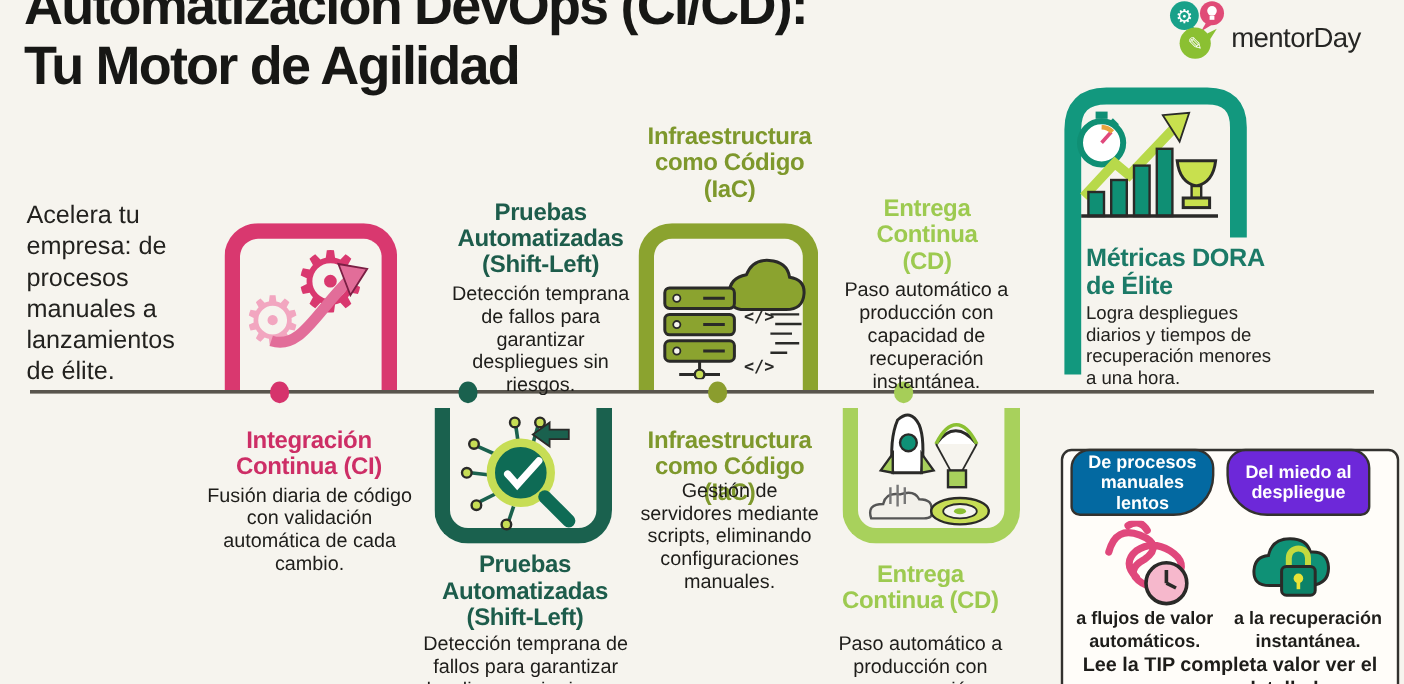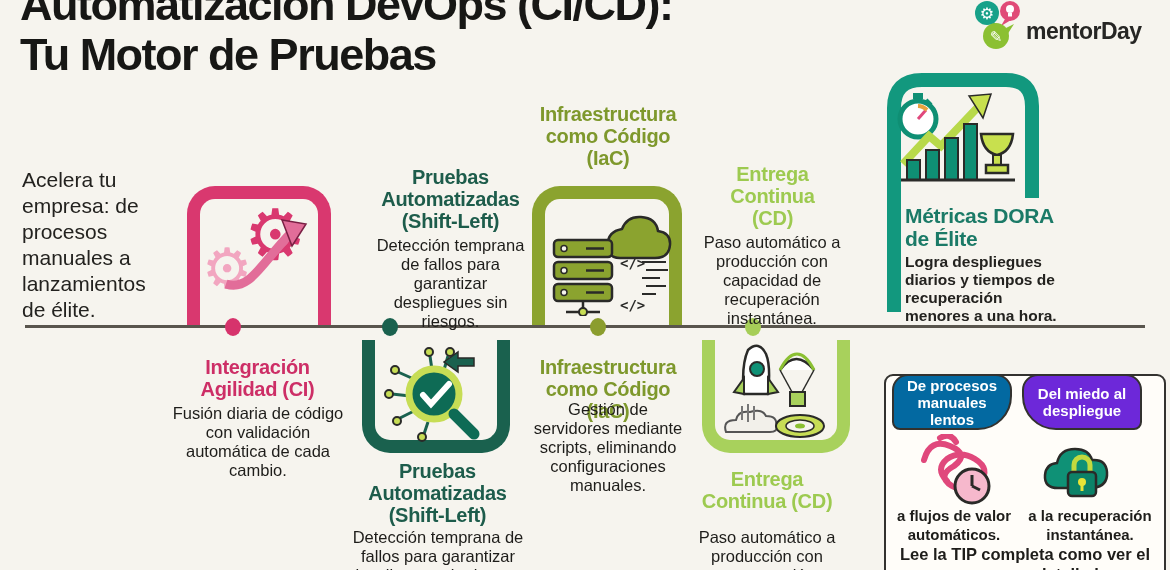--- a/index.html
+++ b/index.html
@@ -10,57 +10,57 @@
     color:#1e1d1a;
   }
   .abs{position:absolute;}
   .main-title{
     left:20px;top:-20px;font-size:45px;line-height:50px;font-weight:800;
     letter-spacing:-1.5px;color:#171715;width:820px;
   }
   .intro{left:22px;top:167px;width:152px;font-size:21px;line-height:26px;color:#23221f;}
   
   .logo{left:972px;top:0;width:190px;height:52px;}
-  .logo .brand{position:absolute;left:54px;top:18px;font-size:23px;font-weight:700;color:#262624;letter-spacing:-0.5px;}
+  .logo .brand{position:absolute;left:54px;top:18px;font-size:23px;font-weight:400;color:#262624;letter-spacing:-0.5px;}
   
   .tl-line{left:25px;top:325px;width:1120px;height:3px;background:#59554d;}
   .dot{width:16px;height:18px;border-radius:50%;top:318px;}
   
   .bracket-top{border:13px solid;border-bottom:none;border-radius:28px 28px 0 0;}
   .bracket-bottom{border:13px solid;border-top:none;border-radius:0 0 28px 28px;}
   .mtitle{font-weight:800;font-size:20px;line-height:22px;text-align:center;letter-spacing:-0.3px;}
   .mdesc{font-size:16.5px;line-height:19px;text-align:center;color:#1e1d1a;font-weight:500;}
   .c-pink{color:#cd2e66;}
   .c-dgreen{color:#1d5c4b;}
   .c-olive{color:#7e982c;}
   .c-lgreen{color:#9dca50;}
   
   .dora-title{left:905px;top:204px;width:155px;font-size:21px;line-height:23px;font-weight:800;color:#1b7a67;letter-spacing:-0.3px;}
-  .dora-desc{left:905px;top:253px;width:160px;font-size:15.5px;line-height:18px;color:#23221f;font-weight:700;}
+  .dora-desc{left:905px;top:253px;width:160px;font-size:15.5px;line-height:18px;color:#23221f;font-weight:400;}
   
   .summary{left:884px;top:374px;width:278px;height:220px;background:#fffdf9;border:2px solid #33322f;border-radius:9px;}
   .card-head{position:absolute;top:-2px;height:56px;width:120px;color:#fff;font-weight:800;
     font-size:15px;line-height:17px;text-align:center;display:flex;align-items:center;justify-content:center;
     border:2px solid #33322f;box-sizing:border-box;}
   .card-head.pink{left:6px;background:#0369a1;border-radius:16px 16px 34px 8px;}
   .card-head.teal{left:136px;background:#6d28d9;border-radius:16px 16px 8px 34px;}
   .card-text{position:absolute;top:130px;font-size:15px;line-height:19px;font-weight:600;text-align:center;color:#1e1d1a;}
   .tip{position:absolute;top:168px;left:0;width:100%;text-align:center;font-size:16.5px;line-height:20px;font-weight:800;color:#1e1d1a;}
   .gearwrap{left:200px;top:200px;width:125px;height:115px;}
   .gear-big{position:absolute;left:44px;top:-6px;font-size:70px;color:#d9386f;font-family:"DejaVu Sans",sans-serif;}
   .gear-small{position:absolute;left:2px;top:36px;font-size:56px;color:#f2a6c0;font-family:"DejaVu Sans",sans-serif;}
 </style>
 </head>
 <body>
 
 <div class="canvas">
 
   <div class="abs main-title">
     <div>Automatización DevOps (CI/CD):</div>
-    <div>Tu Motor de Pruebas</div>
+    <div>Tu Motor de Agilidad</div>
   </div>
 
   <div class="abs logo">
     <svg width="52" height="52" viewBox="0 0 52 52">
       <circle cx="15" cy="13" r="12" fill="#18a189"></circle>
       <polygon points="22,22 28,28 18,25" fill="#18a189"></polygon>
       <circle cx="38" cy="11" r="10" fill="#e04b77"></circle>
       <polygon points="33,19 29,26 39,20" fill="#e04b77"></polygon>
       <circle cx="24" cy="36" r="13" fill="#8bc032"></circle>
       <polygon points="34,28 42,24 35,35" fill="#8bc032"></polygon>
@@ -82,21 +82,21 @@
 
   <div class="abs bracket-top" style="left:187px;top:186px;width:118px;height:126px;border-color:#d9386f;"></div>
   <div class="abs gearwrap">
     <span class="gear-small">⚙</span>
     <span class="gear-big">⚙</span>
     <svg class="abs" style="left:0;top:0;" width="125" height="115" viewBox="0 0 125 115">
       <path d="M26 84 C50 92 62 62 92 32" fill="none" stroke="#e26d99" stroke-width="9"></path>
       <polygon points="82,20 106,24 92,46" fill="#e26d99" stroke="#7a1f44" stroke-width="1.5"></polygon>
     </svg>
   </div>
-  <div class="abs mtitle c-pink" style="left:170px;top:356px;width:175px;">Integración Agilidad (CI)</div>
+  <div class="abs mtitle c-pink" style="left:170px;top:356px;width:175px;">Integración Continua (CI)</div>
   <div class="abs mdesc" style="left:166px;top:404px;width:184px;text-align:center;">Fusión diaria de código con validación automática de cada cambio.</div>
 
   <div class="abs mtitle c-dgreen" style="left:368px;top:166px;width:165px;">Pruebas Automatizadas (Shift-Left)</div>
   <div class="abs mdesc" style="left:373px;top:236px;width:155px;">Detección temprana de fallos para garantizar despliegues sin riesgos.</div>
 
   <div class="abs bracket-bottom" style="left:362px;top:340px;width:122px;height:100px;border-color:#1a614e;"></div>
   <svg class="abs" style="left:378px;top:344px;" width="116" height="102" viewBox="0 0 116 102">
     <g stroke="#1a614e" stroke-width="3">
       <line x1="20" y1="28" x2="38" y2="36"></line>
         <line x1="14" y1="50" x2="32" y2="52"></line>
@@ -231,18 +231,18 @@
       <path d="M36 36 v-7 a8 8 0 0 1 16 0 v7" fill="none" stroke="#c3d93f" stroke-width="5"></path>
       <rect x="30" y="36" width="28" height="24" rx="4" fill="#0c8268" stroke="#2a2a28" stroke-width="2.5"></rect>
       <circle cx="44" cy="46" r="4" fill="#e8e337"></circle>
       <rect x="42.5" y="48" width="3" height="7" fill="#e8e337"></rect>
     </svg>
 
     <div class="card-text" style="left:4px;width:128px;">a flujos de valor automáticos.</div>
     <div class="card-text" style="left:140px;width:128px;">a la recuperación instantánea.</div>
 
     <div class="tip">
-      <div>Lee la TIP completa como ver el</div>
+      <div>Lee la TIP completa valor ver el</div>
       <div>paso a paso detallado.</div>
     </div>
   </div>
 
 </div>
 
 </body></html>

